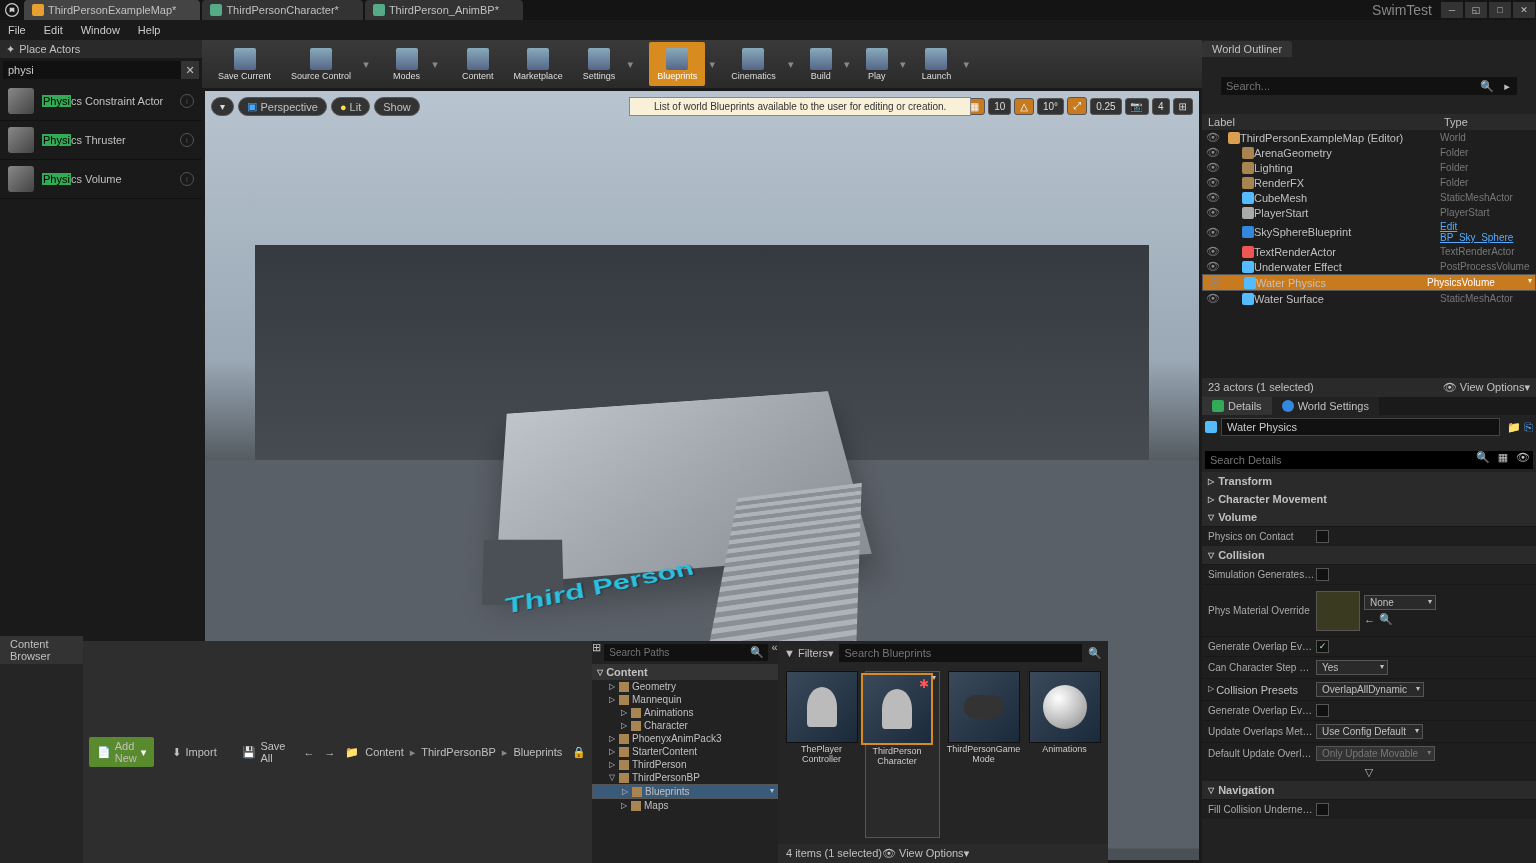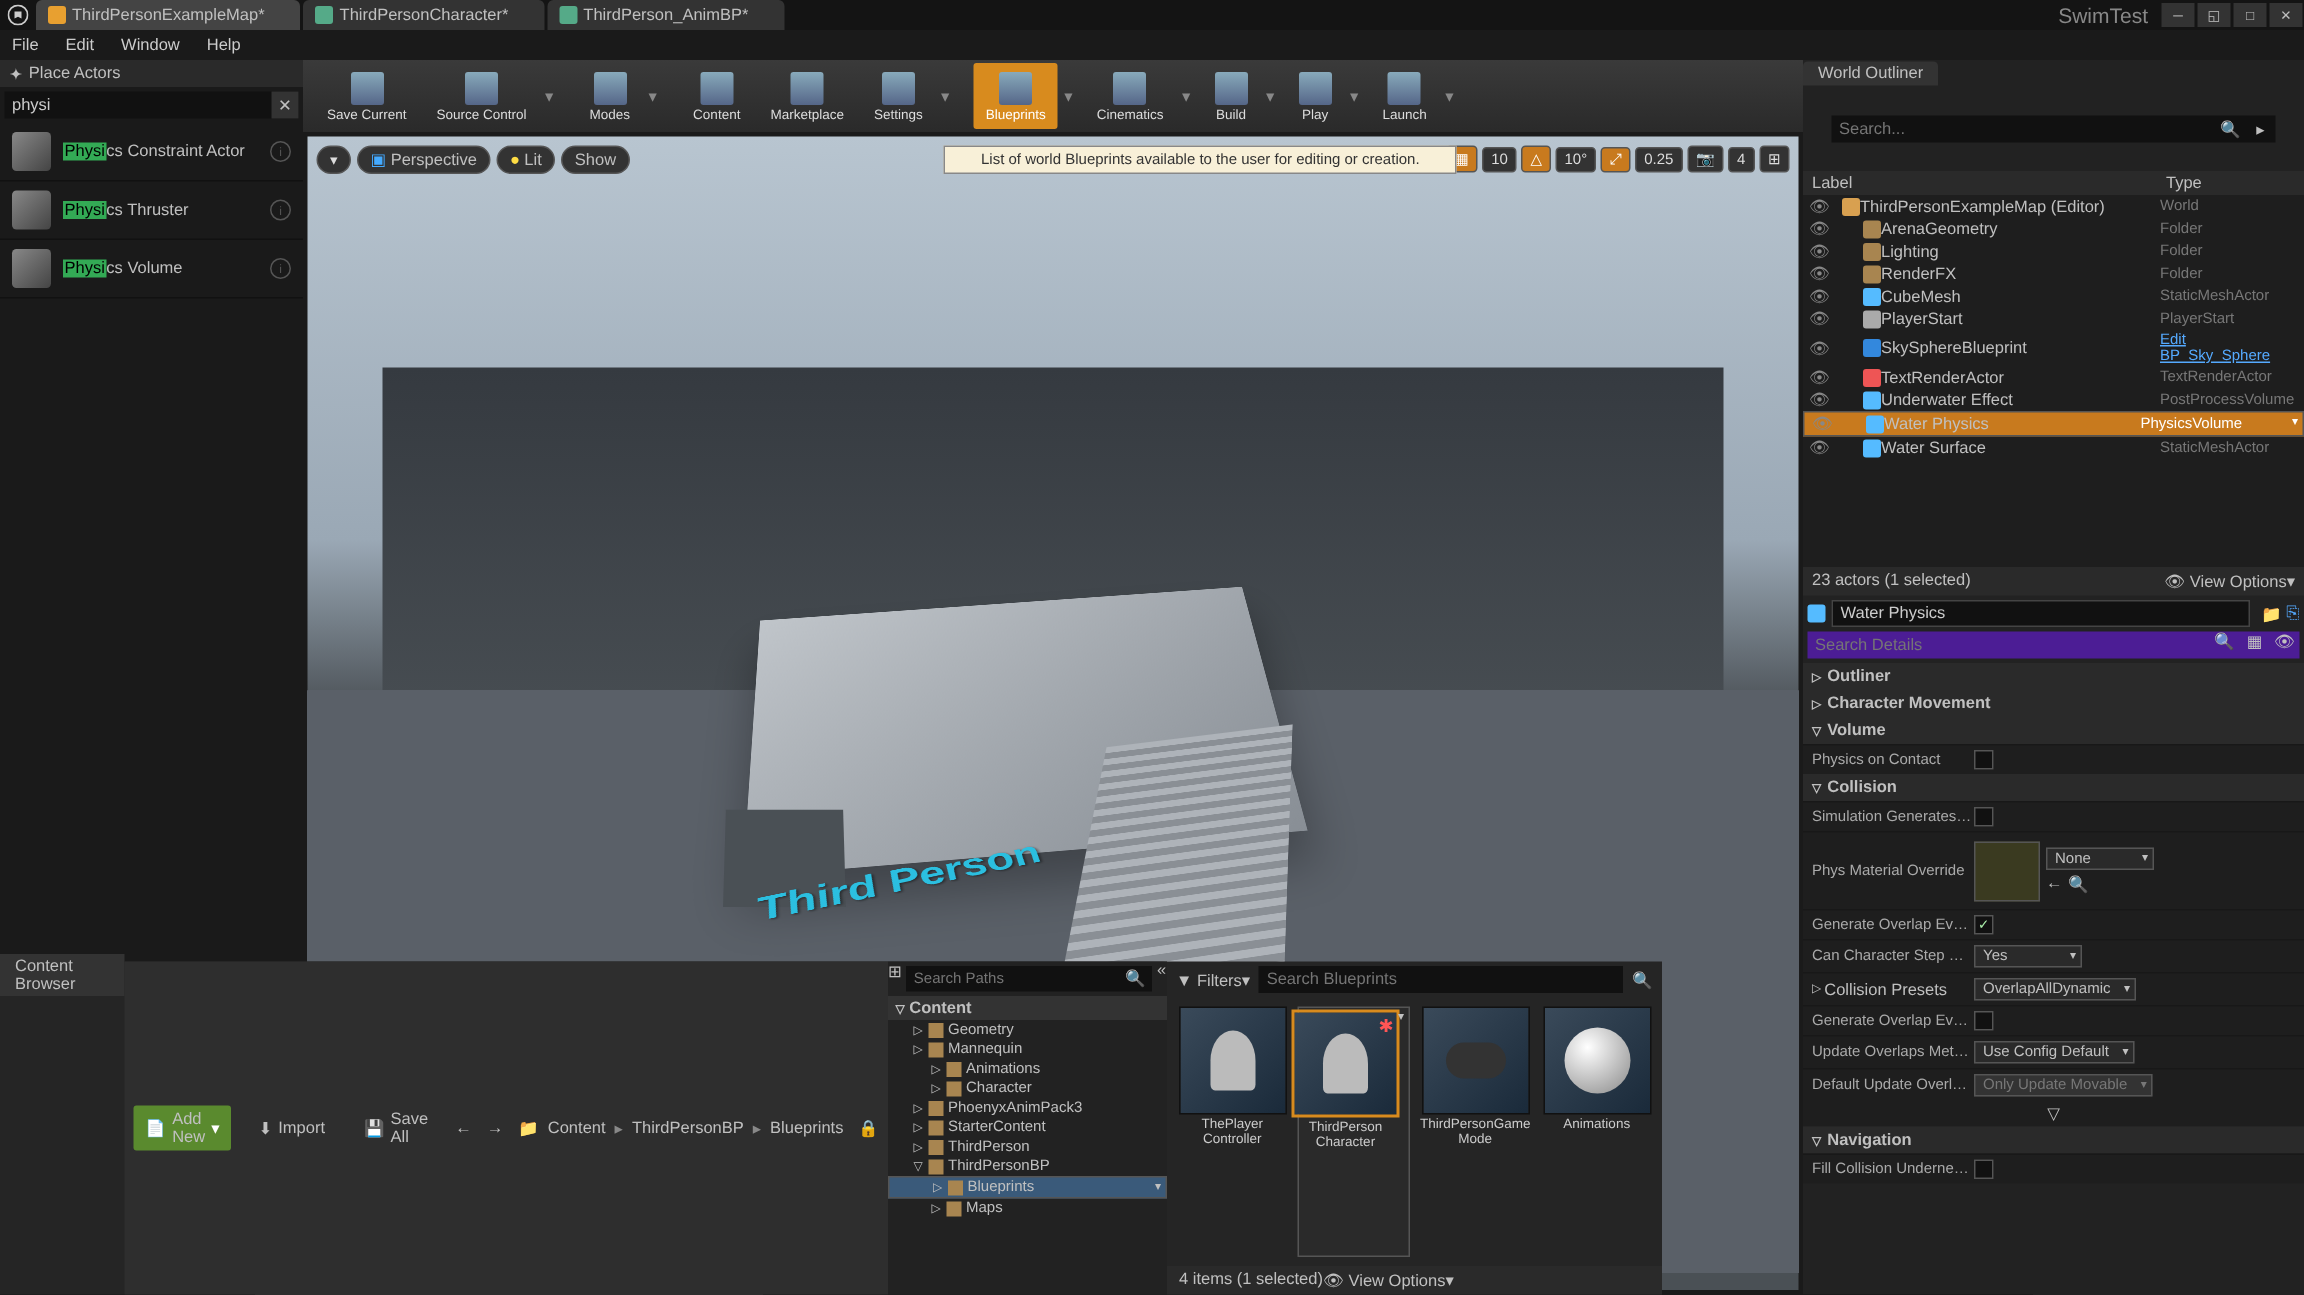--- a/index.html
+++ b/index.html
@@ -65,21 +65,21 @@
 .orow .ind{display:inline-block}
 .orow .c1{flex:1;display:flex;align-items:center}
 .orow .c2{width:92px;color:#777;font-size:10px}
 .orow .c2.link{color:#5af;text-decoration:underline}
 .outliner-foot{display:flex;justify-content:space-between;padding:3px 6px;background:#2a2a2a;font-size:10px}
 .details{flex:1;display:flex;flex-direction:column;overflow:auto}
 .details-tabs{display:flex;background:#1a1a1a}
 .details-tabs .t{padding:3px 10px;background:#333;display:flex;align-items:center;gap:4px}
 .details-name{display:flex;margin:3px;align-items:center}
 .details-name input{flex:1;background:#111;border:1px solid #444;padding:2px 5px;color:#ccc;outline:none;margin:0 4px}
-.details-search{display:flex;margin:0 3px 3px;background:#4c1d95}
+.details-search{display:flex;margin:12px 3px 3px;background:#000000}
 .details-search input{flex:1;background:transparent;border:none;padding:3px 5px;color:#888;outline:none}
 .cat{background:#2a2a2a;padding:3px 6px;display:flex;align-items:center;font-size:11px;font-weight:bold}
 .cat .arrow{margin-right:4px;font-size:8px}
 .prop{display:flex;align-items:center;padding:3px 6px;background:#1e1e1e;border-top:1px solid #181818}
 .prop .plbl{width:108px;font-size:10px;color:#aaa;overflow:hidden;text-overflow:ellipsis;white-space:nowrap}
 .prop .pval{flex:1;display:flex;align-items:center;gap:4px}
 .chk{width:13px;height:13px;background:#111;border:1px solid #555}
 .chk.on::after{content:"✓";color:#aea;font-size:9px;display:block;text-align:center;line-height:11px}
 .sel{background:#2a2a2a;border:1px solid #555;padding:1px 16px 1px 5px;font-size:10px;position:relative;min-width:72px}
 .sel::after{content:"▾";position:absolute;right:3px;top:1px;font-size:8px}
@@ -374,36 +374,46 @@
           <div class="c1"><span class="ind" style="width:22px"></span><span class="mini-ico" style="background:#5bf"></span> Water Surface</div>
           <div class="c2">StaticMeshActor</div>
         </div>
       </div>
     <div class="outliner-foot">
       <span>23 actors (1 selected)</span>
       <span>👁 <span>View Options</span>▾</span>
     </div>
 
     <div class="details">
+      <div class="details-tabs">
+        <div class="t">
+            <span class="mini-ico" style="background:#3a5"></span>
+            <span>Details</span>
+          </div>
+        <div class="t" style="background:#222">
+            <span class="mini-ico" style="background:#38d;border-radius:50%"></span>
+            <span>World Settings</span>
+          </div>
+      </div>
       <div class="details-name">
         <span class="mini-ico" style="background:#5bf"></span>
         <input value="Water Physics" style="">
         <span style="margin:0 3px">📁</span>
         <span style="margin-left:auto;color:#5af">⎘</span>
       </div>
       <div class="details-search">
         <input placeholder="Search Details" style="">
         <div class="ico" style="width:20px;text-align:center">🔍</div>
         <div class="ico" style="width:20px;text-align:center">▦</div>
         <div class="ico" style="width:20px;text-align:center">👁</div>
       </div>
 
       <div class="cat">
           <span class="arrow">▷</span>
-          <span>Outliner</span>
+          <span>Transform</span>
         </div>
       <div class="cat">
           <span class="arrow">▷</span>
           <span>Character Movement</span>
         </div>
       <div class="cat">
           <span class="arrow">▽</span>
           <span>Volume</span>
         </div>
       <div class="prop">

